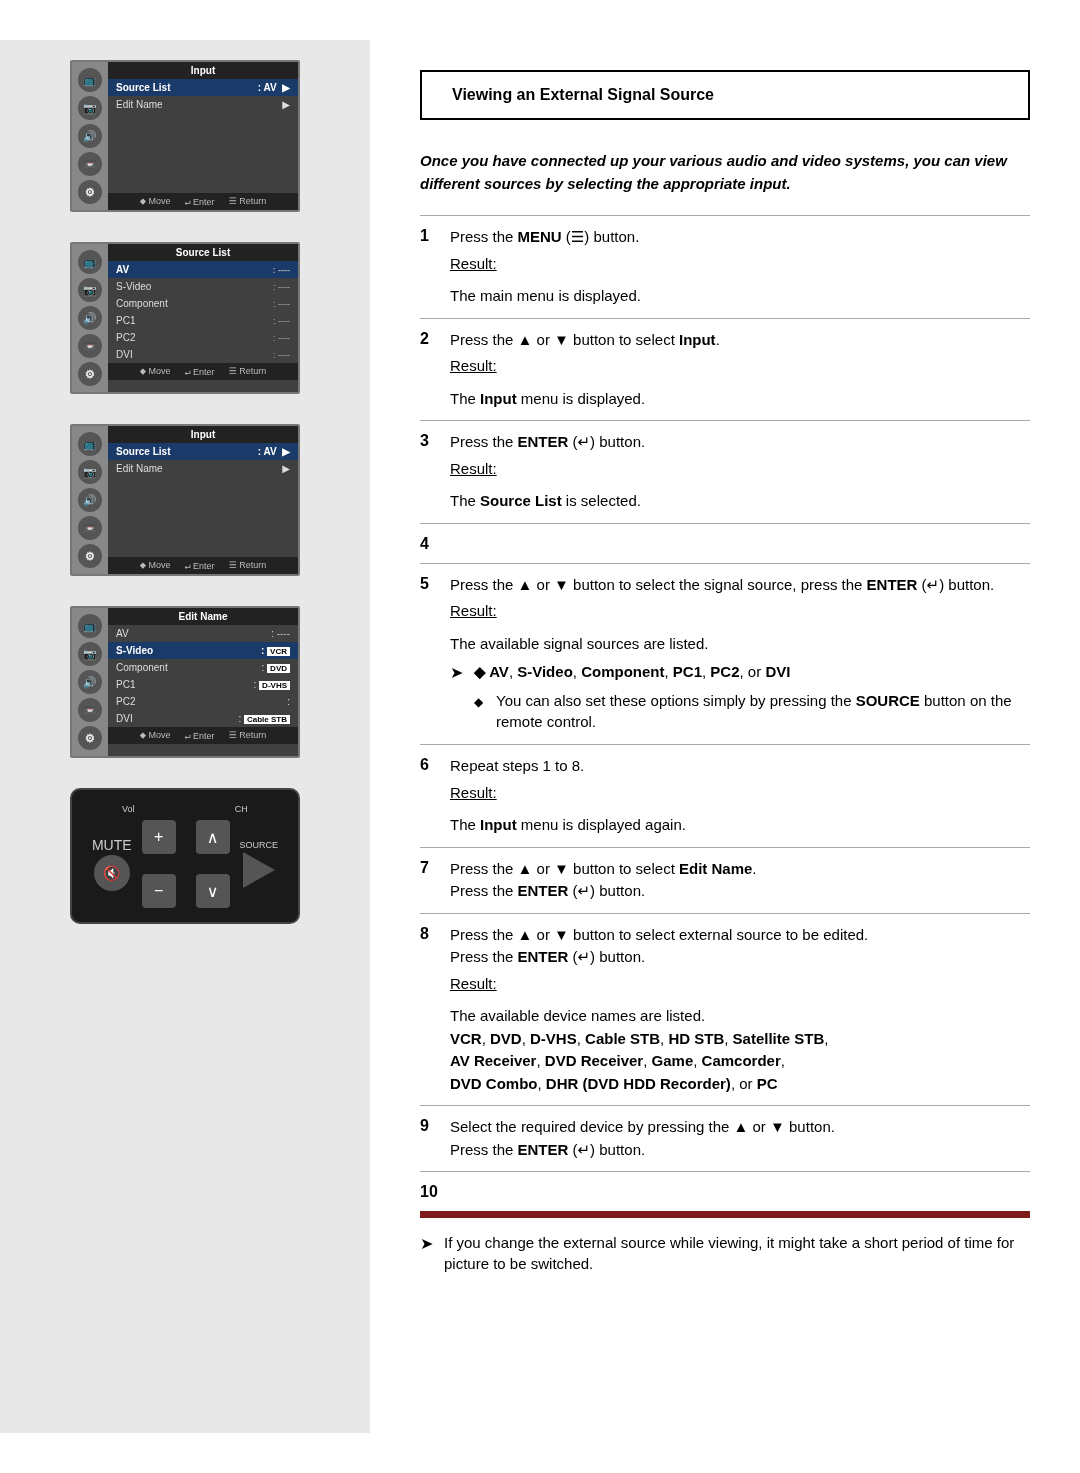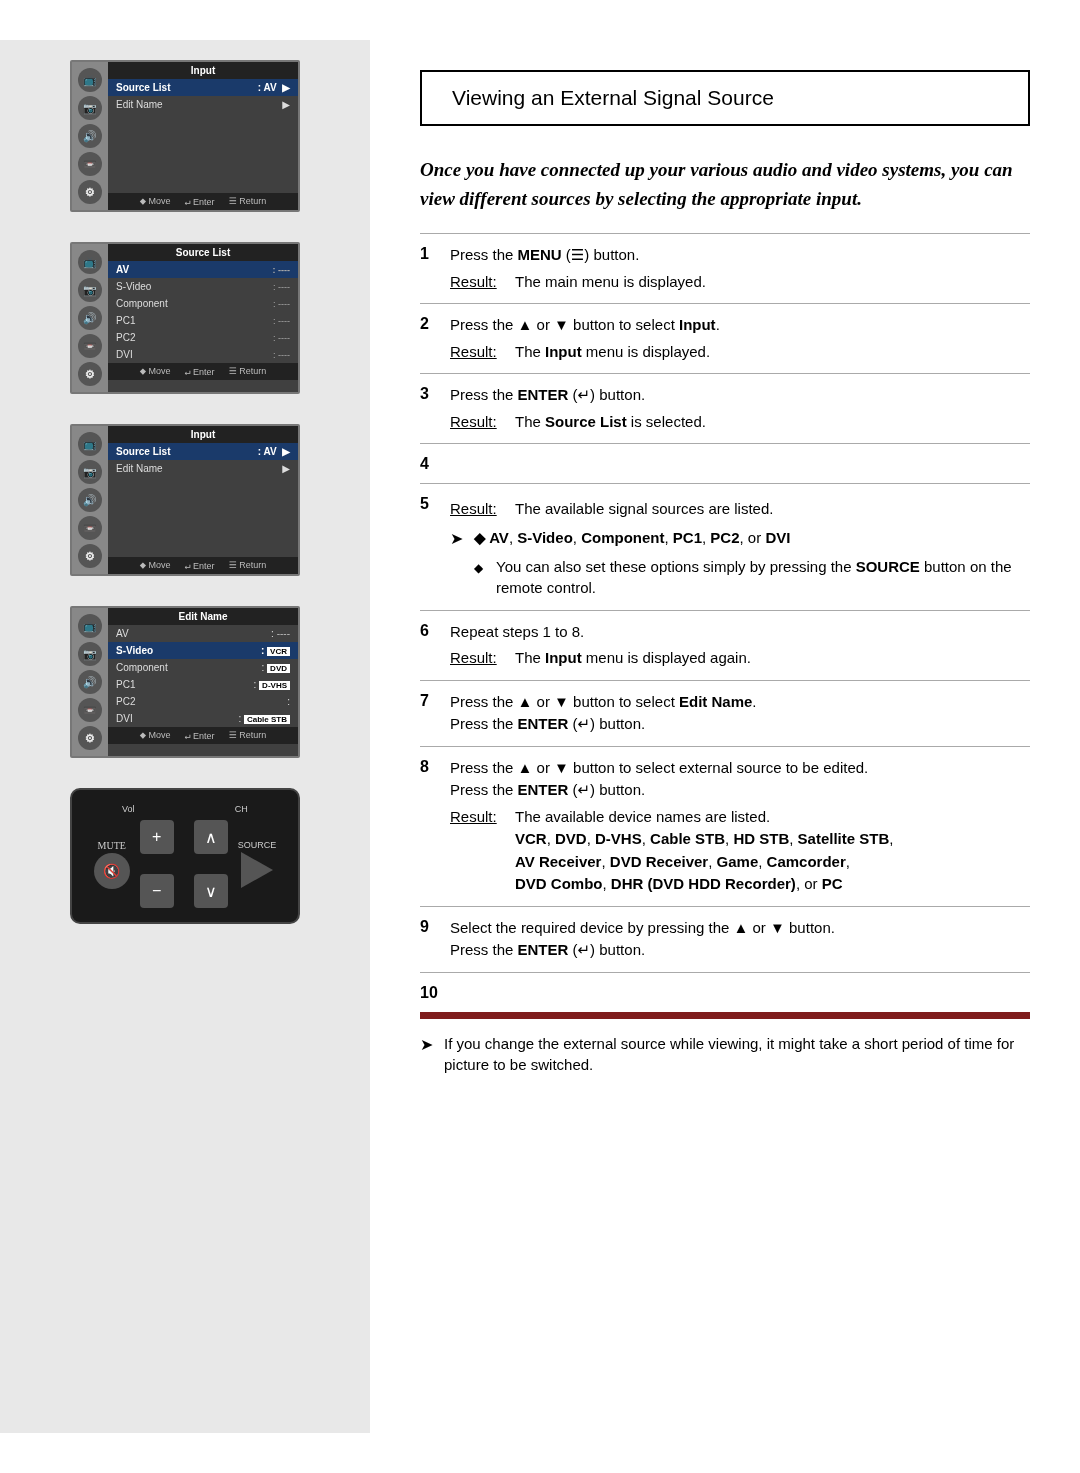--- a/index.html
+++ b/index.html
@@ -34,32 +34,31 @@
       flex: 1;
       padding: 30px 50px 30px 50px;
     }
     
     .page-title-box {
       border: 2px solid #000;
       padding: 14px 30px;
       margin-bottom: 30px;
     }
     .page-title {
-      font-size: 21px;
-      font-weight: 400;
+      font-size: 16px;
+      font-weight: 700;
       font-family: Arial, Helvetica, sans-serif;
     }
     
     .intro {
       font-style: italic;
       font-weight: bold;
-      font-size: 19px;
+      font-size: 15px;
       line-height: 1.5;
       margin-bottom: 20px;
-      font-family: Liberation Serif, serif;
     }
     
     .steps {
       width: 100%;
     }
     .step-row {
       display: flex;
       flex-direction: row;
       border-top: 1px solid #aaa;
       padding: 10px 0;
@@ -70,20 +69,21 @@
       min-width: 30px;
       padding-top: 1px;
     }
     .step-body {
       flex: 1;
       font-size: 15px;
       line-height: 1.5;
     }
     .step-body .result-line {
       display: flex;
+      flex-direction: column;
       gap: 10px;
       margin-top: 4px;
     }
     .step-body .result-label {
       font-weight: normal;
       text-decoration: underline;
       min-width: 55px;
     }
     .step-body b, .step-body strong {
       font-weight: bold;
@@ -355,21 +355,21 @@
     </div>
 
     <div style="width:230px; background:#1a1a1a; border-radius:10px; padding:14px 0; display:flex; flex-direction:column; align-items:center; gap:6px; border:2px solid #444;">
       <div style="display:flex;flex-direction:row;width:100%;justify-content:space-around;color:#ccc;font-size:9px;">
         <span>Vol</span>
         <span>CH</span>
       </div>
       <div style="display:flex;flex-direction:row;gap:10px;align-items:center;">
 
         <div style="display:flex;flex-direction:column;align-items:center;gap:2px;">
-          <span style="color:#ccc;font-size:10px;font-family:Liberation Serif, serif;">MUTE</span>
+          <span style="color:#ccc;font-size:14px;">MUTE</span>
           <div style="width:36px;height:36px;border-radius:50%;background:#555;display:flex;align-items:center;justify-content:center;color:#fff;font-size:14px;">🔇</div>
         </div>
 
         <div style="display:flex;flex-direction:column;align-items:center;gap:0;">
           <div style="display:flex;flex-direction:row;align-items:center;gap:0;">
             <div style="width:34px;height:34px;background:#555;border-radius:4px;display:flex;align-items:center;justify-content:center;color:#fff;font-size:16px;">+</div>
             <div style="width:20px;height:34px;display:flex;align-items:center;justify-content:center;"></div>
             <div style="width:34px;height:34px;background:#555;border-radius:4px;display:flex;align-items:center;justify-content:center;color:#fff;font-size:16px;">∧</div>
           </div>
           <div style="display:flex;flex-direction:row;align-items:center;gap:0;">
@@ -436,20 +436,21 @@
         </div>
       </div>
 
       <div class="step-row">
         <div class="step-num">4</div>
       </div>
 
       <div class="step-row">
         <div class="step-num">5</div>
         <div class="step-body">
+          <span>Press the ▲ or ▼ button to select the signal source, press the <b>ENTER</b> (↵) button.</span>
           <div class="result-line">
             <span class="result-label">Result:</span>
             <span>The available signal sources are listed.</span>
           </div>
           <div class="note-line">
             <span class="arrow-icon">➤</span>
             <span><b>◆ AV</b>, <b>S-Video</b>, <b>Component</b>, <b>PC1</b>, <b>PC2</b>, or <b>DVI</b></span>
           </div>
           <div class="note-line">
             <span class="bullet-icon" style="margin-left:24px;">◆</span>

